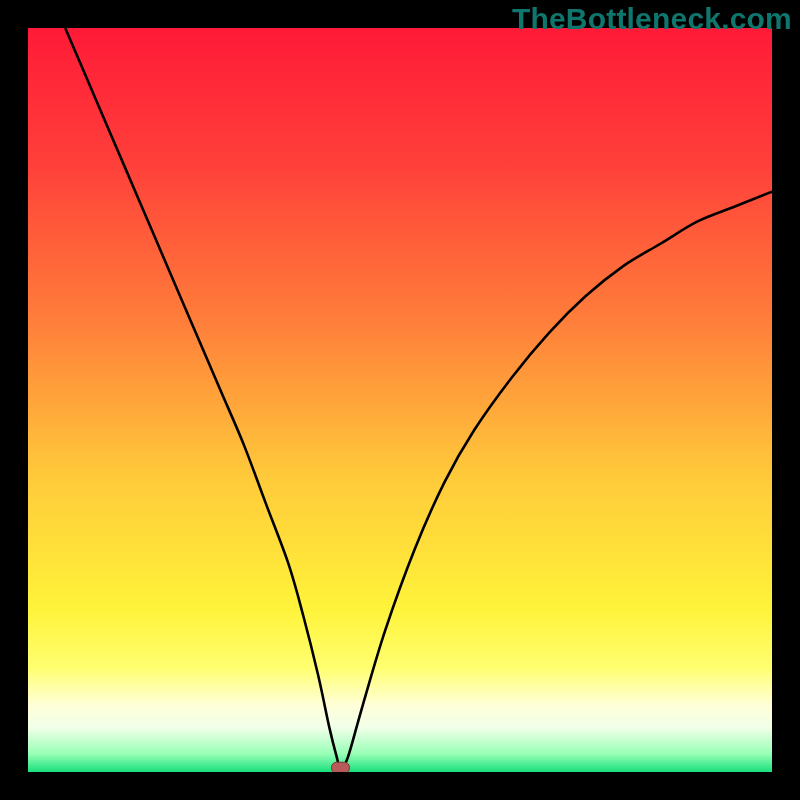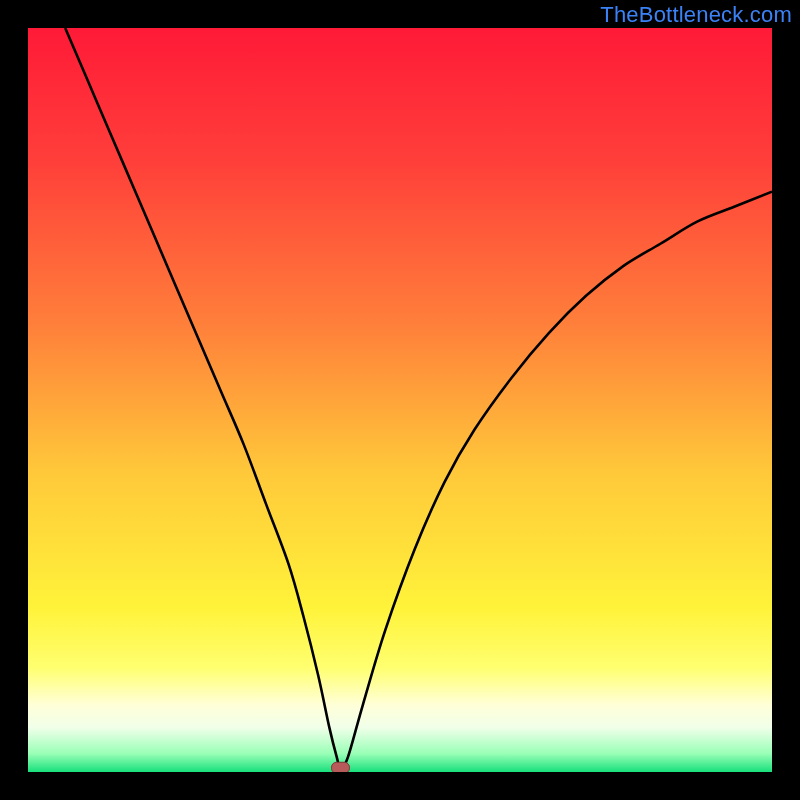--- a/index.html
+++ b/index.html
@@ -22,23 +22,23 @@
     left: 28px;
     top: 28px;
     width: 744px;
     height: 744px;
     overflow: hidden;
   }
   .watermark {
     position: absolute;
     top: 2px;
     right: 8px;
-    font-size: 22px;
-    font-weight: 400;
-    color: #3b82f6;
+    font-size: 30px;
+    font-weight: 700;
+    color: #0f766e;
     letter-spacing: 0.2px;
     user-select: none;
   }
   svg {
     display: block;
   }
 </style>
 </head>
 <body>
 

